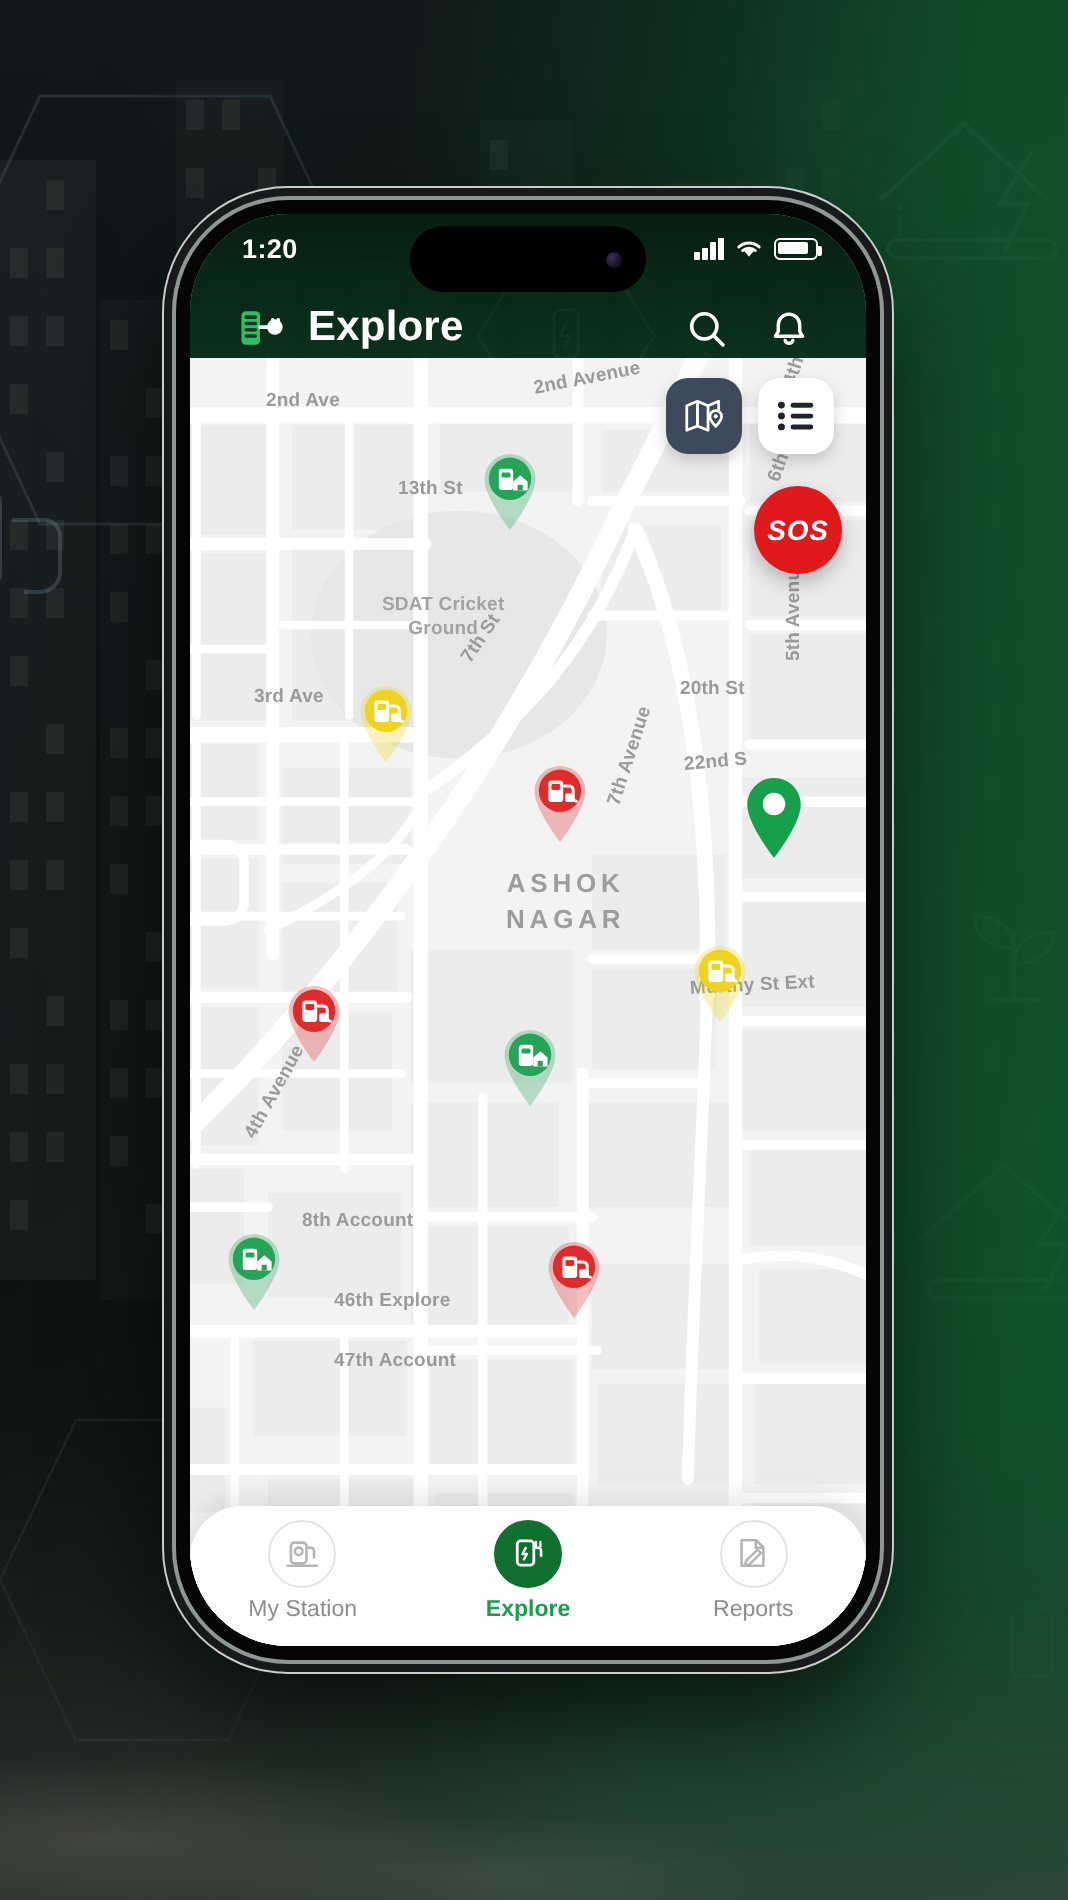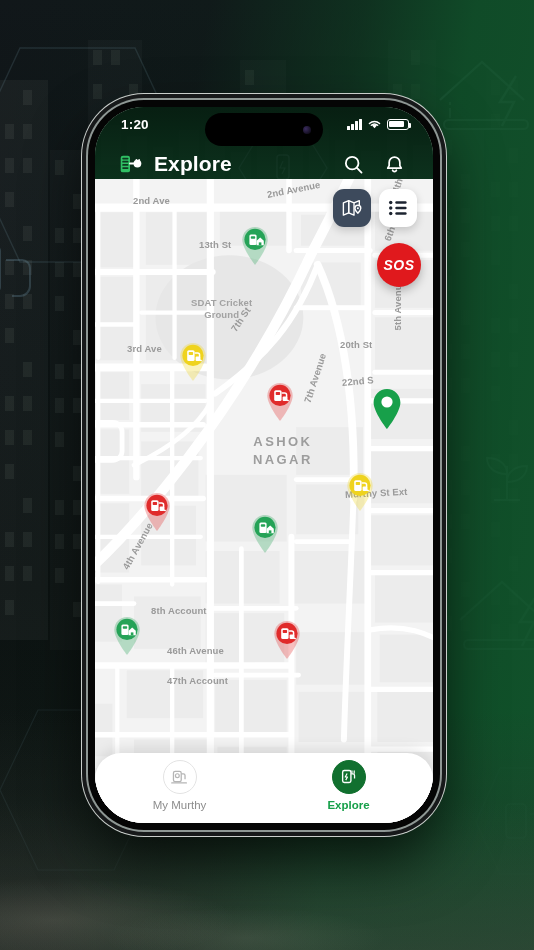--- a/index.html
+++ b/index.html
@@ -746,21 +746,21 @@
           <div class="mlabel " style="left:138px;top:146px;transform:rotate(-56deg);transform-origin:left center;">7th St</div>
           <div class="mlabel " style="left:32px;top:164px;transform:rotate(0deg);transform-origin:left center;">3rd Ave</div>
           <div class="mlabel " style="left:245px;top:160px;transform:rotate(0deg);transform-origin:left center;">20th St</div>
           <div class="mlabel " style="left:302px;top:146px;transform:rotate(-90deg);transform-origin:left center;">5th Avenue</div>
           <div class="mlabel " style="left:247px;top:198px;transform:rotate(-5deg);transform-origin:left center;">22nd S</div>
           <div class="mlabel " style="left:212px;top:218px;transform:rotate(-72deg);transform-origin:left center;">7th Avenue</div>
           <div class="mlabel big" style="left:158px;top:254px;transform:rotate(0deg);transform-origin:left center;">ASHOK<br>NAGAR</div>
           <div class="mlabel " style="left:250px;top:310px;transform:rotate(-3deg);transform-origin:left center;">Murthy St Ext</div>
           <div class="mlabel " style="left:30px;top:384px;transform:rotate(-61deg);transform-origin:left center;">4th Avenue</div>
           <div class="mlabel " style="left:56px;top:426px;transform:rotate(0deg);transform-origin:left center;">8th Account</div>
-          <div class="mlabel " style="left:72px;top:466px;transform:rotate(0deg);transform-origin:left center;">46th Avenue</div>
+          <div class="mlabel " style="left:72px;top:466px;transform:rotate(0deg);transform-origin:left center;">46th Explore</div>
           <div class="mlabel " style="left:72px;top:496px;transform:rotate(0deg);transform-origin:left center;">47th Account</div>
         </div>
 
       <div id="map-markers">
           <div class="pin" style="left:140px;top:42px;">
               <svg viewBox="0 0 40 50">
       <path d="M20 6 c-7 0 -12.7 5.7 -12.7 12.7 C7.3 27.6 20 44 20 44 s12.7 -16.4 12.7 -25.3 C32.7 11.7 27 6 20 6 z" fill="#25a357" opacity="0.30"></path>
       <circle cx="20" cy="18.4" r="10.6" fill="#25a357"></circle>
               <rect x="14.4" y="13.4" width="7.2" height="10.6" rx="1.5" fill="#fff"></rect>
                <rect x="15.8" y="15.2" width="4.4" height="2.6" rx=".7" fill="#25a357"></rect>
@@ -875,30 +875,40 @@
       <div class="bottomnav" id="bottomnav">
     <div class="navitem ">
       <div class="navcircle">
               <svg width="19" height="19" viewBox="0 0 22 22">
         <rect x="4" y="5" width="9" height="12" rx="2" fill="none" stroke="#b5b5b5" stroke-width="1.5"></rect>
         <path d="M13.4 8 h2.2 a1.8 1.8 0 0 1 1.8 1.8 v4.4" fill="none" stroke="#b5b5b5" stroke-width="1.5"></path>
         <circle cx="8.5" cy="10" r="2.2" fill="none" stroke="#b5b5b5" stroke-width="1.4"></circle>
         <path d="M2 18.4 h17" stroke="#b5b5b5" stroke-width="1.4" stroke-linecap="round"></path>
               </svg>
             </div>
-      <div class="navlabel">My Murthy</div>
+      <div class="navlabel">My Station</div>
     </div>
     <div class="navitem active">
       <div class="navcircle">
               <svg width="19" height="19" viewBox="0 0 22 22">
         <rect x="4.2" y="4" width="9.6" height="14" rx="2" fill="none" stroke="#fff" stroke-width="1.6"></rect>
         <path d="M9.4 7.6 l-2.2 4 h2.6 l-2 3.6" fill="none" stroke="#fff" stroke-width="1.4" stroke-linejoin="round"></path>
         <path d="M14.2 8 h2 a1.8 1.8 0 0 1 1.8 1.8 v3.4" fill="none" stroke="#fff" stroke-width="1.5"></path>
         <path d="M15 4.6 v2.6 M17.6 4.6 v2.6" stroke="#fff" stroke-width="1.4" stroke-linecap="round"></path>
               </svg>
             </div>
       <div class="navlabel">Explore</div>
     </div>
+    <div class="navitem ">
+      <div class="navcircle">
+              <svg width="19" height="19" viewBox="0 0 22 22">
+        <path d="M4.4 3.6 h8.4 l4.2 4.2 v10.6 H4.4 z" fill="none" stroke="#b5b5b5" stroke-width="1.5" stroke-linejoin="round"></path>
+        <path d="M12.6 3.6 v4.4 h4.4" fill="none" stroke="#b5b5b5" stroke-width="1.4"></path>
+        <path d="M7 15.6 l6.6 -6.6 l2 2 L9 17.6 l-2.6 .6 z" fill="none" stroke="#b5b5b5" stroke-width="1.4" stroke-linejoin="round"></path>
+              </svg>
+            </div>
+      <div class="navlabel">Reports</div>
+    </div>
         </div>
     </div>
 
   </div>
 </div>
 
 </body></html>

